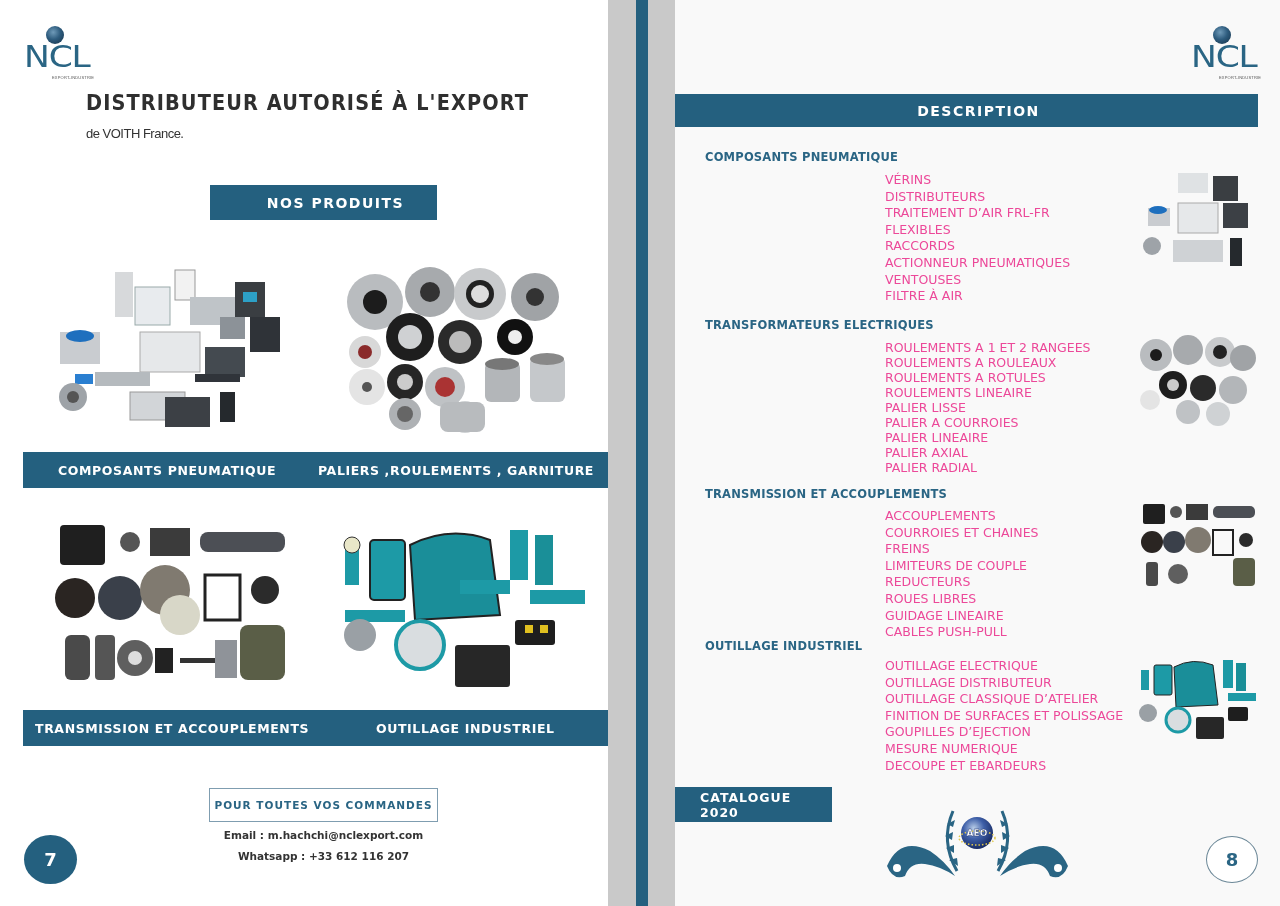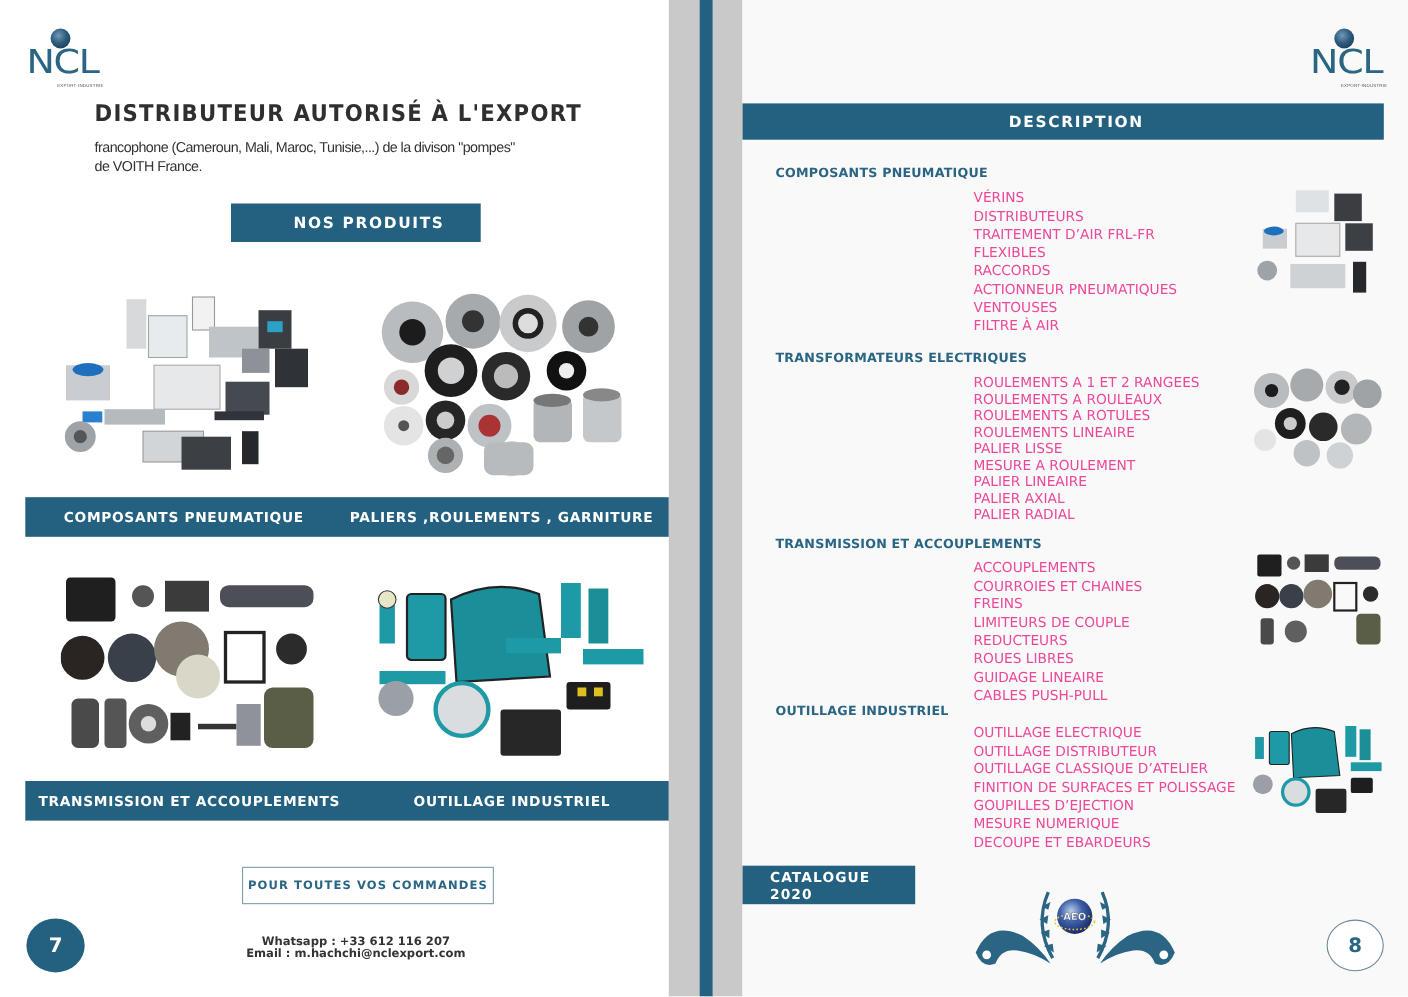--- a/index.html
+++ b/index.html
@@ -32,25 +32,25 @@
       font-family: "DejaVu Sans", sans-serif; font-weight: bold; letter-spacing: 1.5px; padding-left: 24px; }
     #nos-produits { left: 210px; top: 185px; width: 227px; height: 35px; font-size: 14px; }
 
     .product-img { border-radius: 2px; overflow: hidden; }
     .band { background: #24607f; color: #fff; font-family: "DejaVu Sans", sans-serif; font-weight: bold;
       font-size: 12.5px; letter-spacing: 0.6px; }
     .band span { position: absolute; top: 50%; transform: translateY(-50%); white-space: nowrap; }
     #band-1 { left: 23px; top: 452px; width: 585px; height: 36px; }
     #band-2 { left: 23px; top: 710px; width: 585px; height: 36px; }
 
-    #orders-box { left: 220px; top: 788px; width: 229px; height: 34px; border: 1px solid #7f9db0; background: #fff;
+    #orders-box { left: 209px; top: 788px; width: 229px; height: 34px; border: 1px solid #7f9db0; background: #fff;
       color: #2a6584; font-family: "DejaVu Sans", sans-serif; font-size: 10.5px; font-weight: bold; letter-spacing: 1px;
       display: flex; align-items: center; justify-content: center; }
     #email { left: 209px; top: 829px; width: 229px; text-align: center; font-family: "DejaVu Sans", sans-serif;
-      font-weight: bold; font-size: 10.5px; color: #333; margin-top: 32px; }
+      font-weight: bold; font-size: 10.5px; color: #333; }
     #whatsapp { left: 209px; top: 850px; width: 229px; text-align: center; font-family: "DejaVu Sans", sans-serif;
       font-weight: bold; font-size: 10.5px; color: #333; }
     #page-num-left { left: 24px; top: 835px; width: 53px; height: 49px; border-radius: 50%; background: #24607f; color: #fff;
       font-family: "DejaVu Sans", sans-serif; font-weight: bold; font-size: 18px; display: flex; align-items: center; justify-content: center; }
 
     
     #desc-bar { left: 675px; top: 94px; width: 583px; height: 33px; font-size: 14px; letter-spacing: 1.5px; }
     .cat-head { font-family: "DejaVu Sans", sans-serif; font-weight: bold; font-size: 11.5px; color: #2a6584; letter-spacing: 0.2px; white-space: nowrap; }
     .items { font-family: "DejaVu Sans", sans-serif; font-size: 12.5px; color: #ec4899; white-space: nowrap; }
     .items div { height: 16.6px; line-height: 16.6px; }
@@ -69,21 +69,20 @@
 
 <div class="abs logo" style="left:24px;top:26px;">
   <div class="globe"></div>
   <div class="letters">NCL</div>
   <div class="tag">EXPORT-INDUSTRIE</div>
 </div>
 
 <div id="main-title" class="abs">DISTRIBUTEUR AUTORISÉ À L'EXPORT</div>
 
 <div id="intro" class="abs">
-  <div>francophone (Cameroun, Mali, Maroc, Tunisie,...) de la divison "pompes"</div>
   <div>de VOITH France.</div>
 </div>
 
 <div id="nos-produits" class="abs btn-blue">NOS PRODUITS</div>
 
 <div class="abs product-img" style="left:55px;top:262px;width:235px;height:175px;">
   <svg width="235" height="175" viewBox="0 0 235 175">
     <rect x="60" y="10" width="18" height="45" fill="#d7d9db"></rect>
     <rect x="80" y="25" width="35" height="38" fill="#e8ebee" stroke="#9aa" stroke-width="1"></rect>
     <rect x="120" y="8" width="20" height="30" fill="#f2f2f2" stroke="#999"></rect>
@@ -228,21 +227,21 @@
   <div>FILTRE À AIR</div>
 </div>
 
 <div class="abs cat-head" style="left:705px;top:318px;">TRANSFORMATEURS ELECTRIQUES</div>
 <div class="abs items tight" style="left:885px;top:340px;">
   <div>ROULEMENTS A 1 ET 2 RANGEES</div>
   <div>ROULEMENTS A ROULEAUX</div>
   <div>ROULEMENTS A ROTULES</div>
   <div>ROULEMENTS LINEAIRE</div>
   <div>PALIER LISSE</div>
-  <div>MESURE A ROULEMENT</div>
+  <div>PALIER A COURROIES</div>
   <div>PALIER LINEAIRE</div>
   <div>PALIER AXIAL</div>
   <div>PALIER RADIAL</div>
 </div>
 
 <div class="abs cat-head" style="left:705px;top:487px;">TRANSMISSION ET ACCOUPLEMENTS</div>
 <div class="abs items" style="left:885px;top:508px;">
   <div>ACCOUPLEMENTS</div>
   <div>COURROIES ET CHAINES</div>
   <div>FREINS</div>

